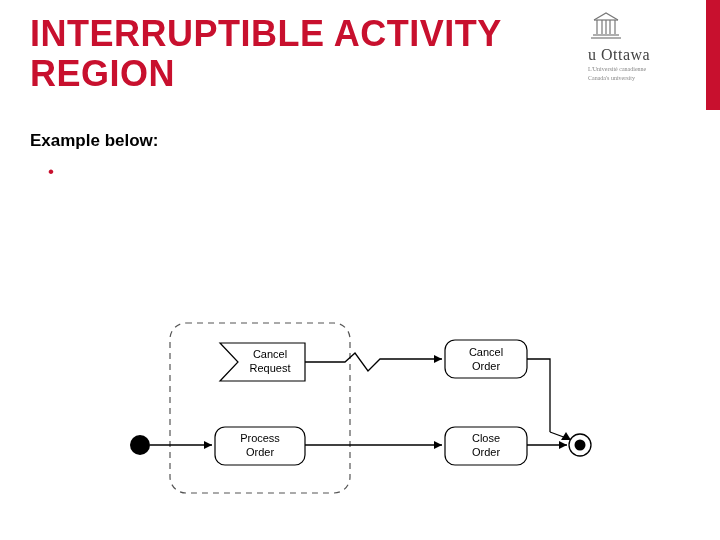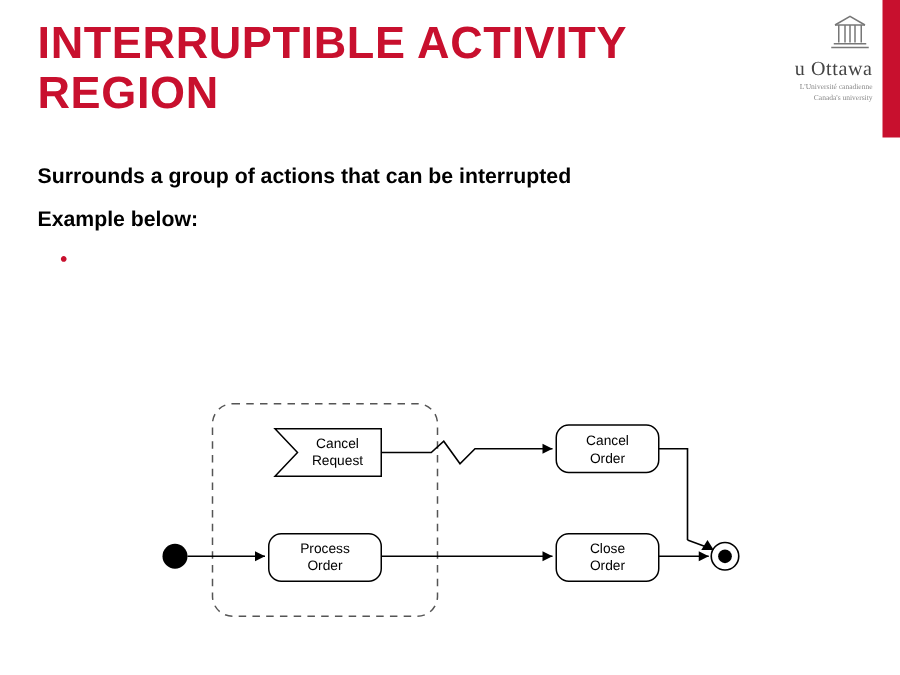--- a/index.html
+++ b/index.html
@@ -24,21 +24,21 @@
     right: 0;
     width: 14px;
     height: 110px;
     background: #c8102e;
   }
   .logo {
     position: absolute;
     top: 10px;
     right: 22px;
     width: 110px;
-    text-align: right;
+    text-align: left;
     font-family: Georgia, 'Times New Roman', serif;
     color: #555;
   }
   .logo .building {
     display: inline-block;
     line-height: 0;
   }
   .logo .wordmark {
     font-size: 16px;
     letter-spacing: 0.5px;
@@ -126,21 +126,20 @@
       </svg>
     </span>
     <div class="wordmark">u Ottawa</div>
     <div class="tagline">L'Université canadienne</div>
     <div class="tagline">Canada's university</div>
   </div>
 
   <div class="title">INTERRUPTIBLE ACTIVITY REGION</div>
 
   <div class="body">
-    <div class="p1">Surrounds a group of actions that can be interrupted</div>
     <div class="p2">Example below:</div>
     <div class="bullet">
       <span class="dot">•</span>
     </div>
   </div>
 
   <div class="diagram">
     <svg width="480" height="200" viewBox="0 0 480 200">
 
       <rect x="50" y="8" width="180" height="170" rx="16" ry="16" fill="none" stroke="#555" stroke-width="1.2" stroke-dasharray="6,5"></rect>

